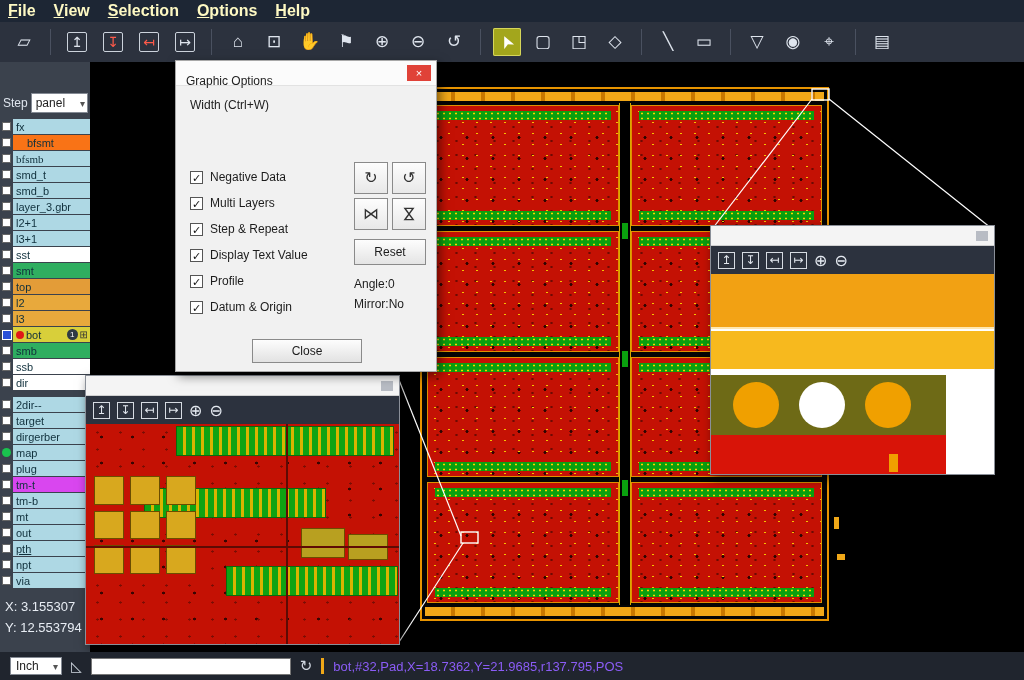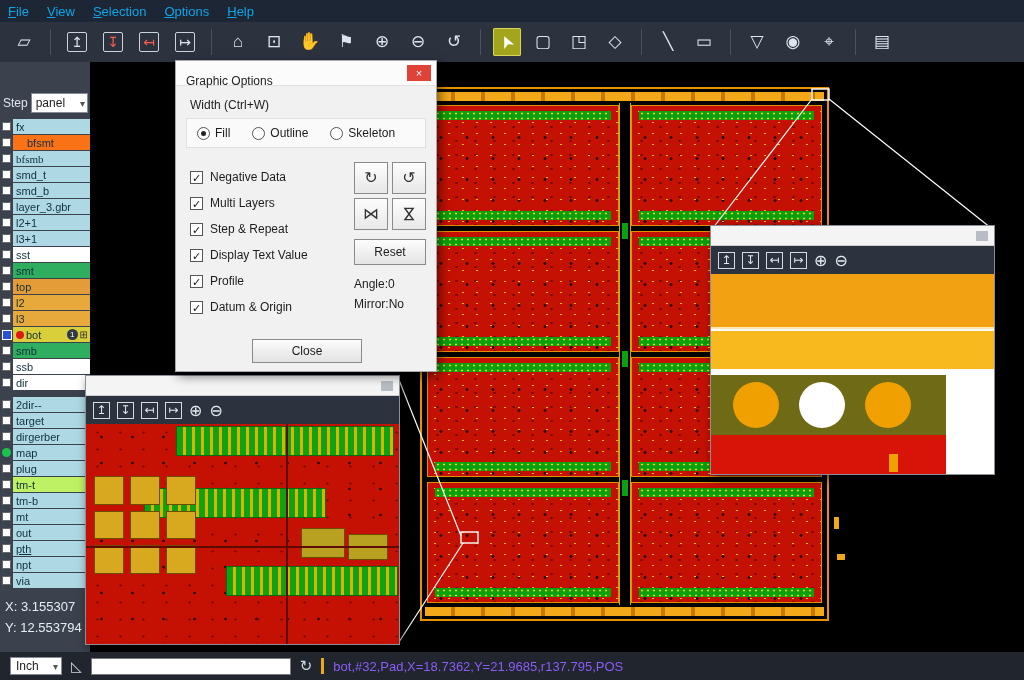--- a/index.html
+++ b/index.html
@@ -3,21 +3,21 @@
 <meta charset="utf-8">
 <style>
   * { margin:0; padding:0; box-sizing:border-box; font-style:normal; }
   html,body { width:1024px; height:680px; overflow:hidden; background:#10141c;
               font-family:"Liberation Sans", sans-serif; }
   #app { position:relative; width:1024px; height:680px; background:#000; }
 
   
   .menubar { position:absolute; left:0; top:0; width:100%; height:22px; background:#1d2634;
              display:flex; align-items:center; padding-left:8px; gap:18px; z-index:3; }
-  .menu-item { color:#0ea5e9; font-size:13px; display:block; cursor:default; }
+  .menu-item { color:#fef9c3; font-size:16px; display:block; cursor:default;font-weight:bold; }
   .menu-item::first-letter { text-decoration:underline; }
 
   
   .toolbar { position:absolute; left:0; top:22px; width:100%; height:40px; background:#2c323e;
              display:flex; align-items:center; padding-left:6px; z-index:3; }
   .tb-btn { width:28px; height:28px; margin:0 4px; text-align:center; line-height:28px;
             font-size:17px; color:#dfe5ee; border-radius:2px; cursor:default; }
   .tb-btn .glyph { display:inline-block; }
   .tb-btn.boxed { width:20px; height:20px; line-height:18px; font-size:14px; margin:0 8px;
                   border:1px solid #ccd3dc; }
@@ -391,21 +391,21 @@
             <span class="chk"></span>
           </span>
           <span class="cell" style="background: rgb(174, 216, 228);">
             <span class="lname">plug</span>
           </span>
         </div>
         <div class="layer-row">
           <span class="gutter">
             <span class="chk"></span>
           </span>
-          <span class="cell" style="background: #bef264;">
+          <span class="cell" style="background: #d946ef;">
             <span class="lname">tm-t</span>
           </span>
         </div>
         <div class="layer-row">
           <span class="gutter">
             <span class="chk"></span>
           </span>
           <span class="cell" style="background: rgb(174, 216, 228);">
             <span class="lname">tm-b</span>
           </span>
@@ -550,34 +550,20 @@
     </div>
   </div>
 
   <div class="dialog">
     <div class="d-title">
       <span class="d-title-text">Graphic Options</span>
       <span class="d-close">×</span>
     </div>
     <div class="d-body">
       <div class="width-label">Width (Ctrl+W)</div>
-      <div class="radio-panel">
-          <label class="radio-item">
-            <span class="radio on"></span>
-            <span>Fill</span>
-          </label>
-          <label class="radio-item">
-            <span class="radio"></span>
-            <span>Outline</span>
-          </label>
-          <label class="radio-item">
-            <span class="radio"></span>
-            <span>Skeleton</span>
-          </label>
-        </div>
       <div class="check-list">
           <label class="check-item">
             <span class="cbox">✓</span>
             <span>Negative Data</span>
           </label>
           <label class="check-item">
             <span class="cbox">✓</span>
             <span>Multi Layers</span>
           </label>
           <label class="check-item">

